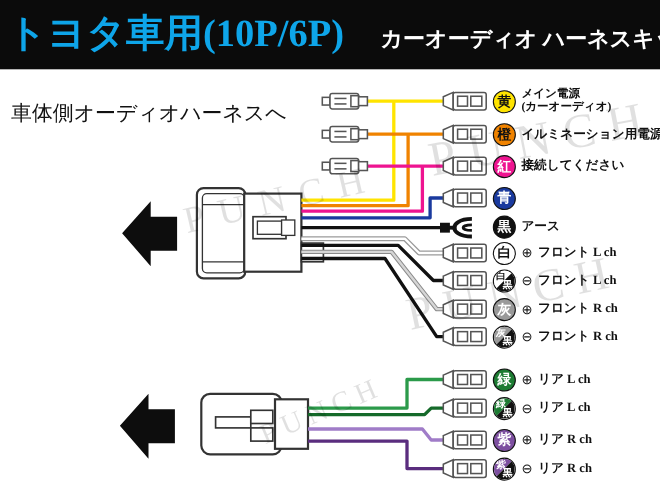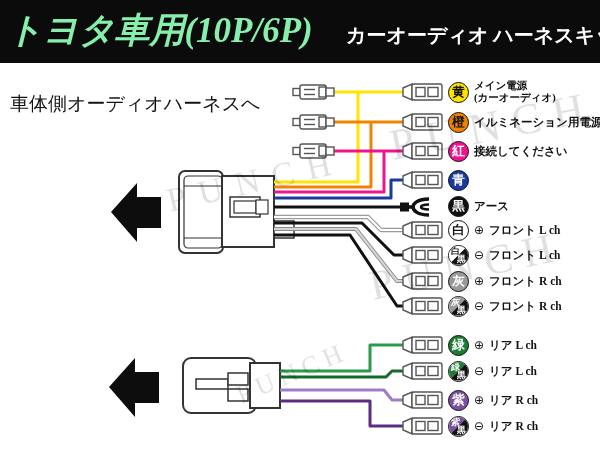--- a/index.html
+++ b/index.html
@@ -23,21 +23,21 @@
   .lbl{font-size:11.5px;color:#111;white-space:nowrap;line-height:1.1;font-weight:bold;}
   .lbl.two{font-size:10.5px;}
   .lbl .l2{display:block;}
 </style>
 </head>
 <body>
 
 <div class="stage">
 
   <div class="titlebar" style="background: rgb(11, 11, 11);">
-    <span class="title" style="color: #86efac; font-style: italic;">トヨタ車用(10P/6P)</span>
+    <span class="title" style="color: #0ea5e9;">トヨタ車用(10P/6P)</span>
     <span class="subtitle" style="color: rgb(255, 255, 255);">カーオーディオ ハーネスキット</span>
   </div>
 
   <div class="note">
     <div>車体側オーディオハーネスへ</div>
   </div>
 
   <svg class="art" width="600" height="450" viewBox="0 0 600 450">
     <defs>
       <g id="term-f" stroke="#555" fill="#fff" stroke-width="1.4">

